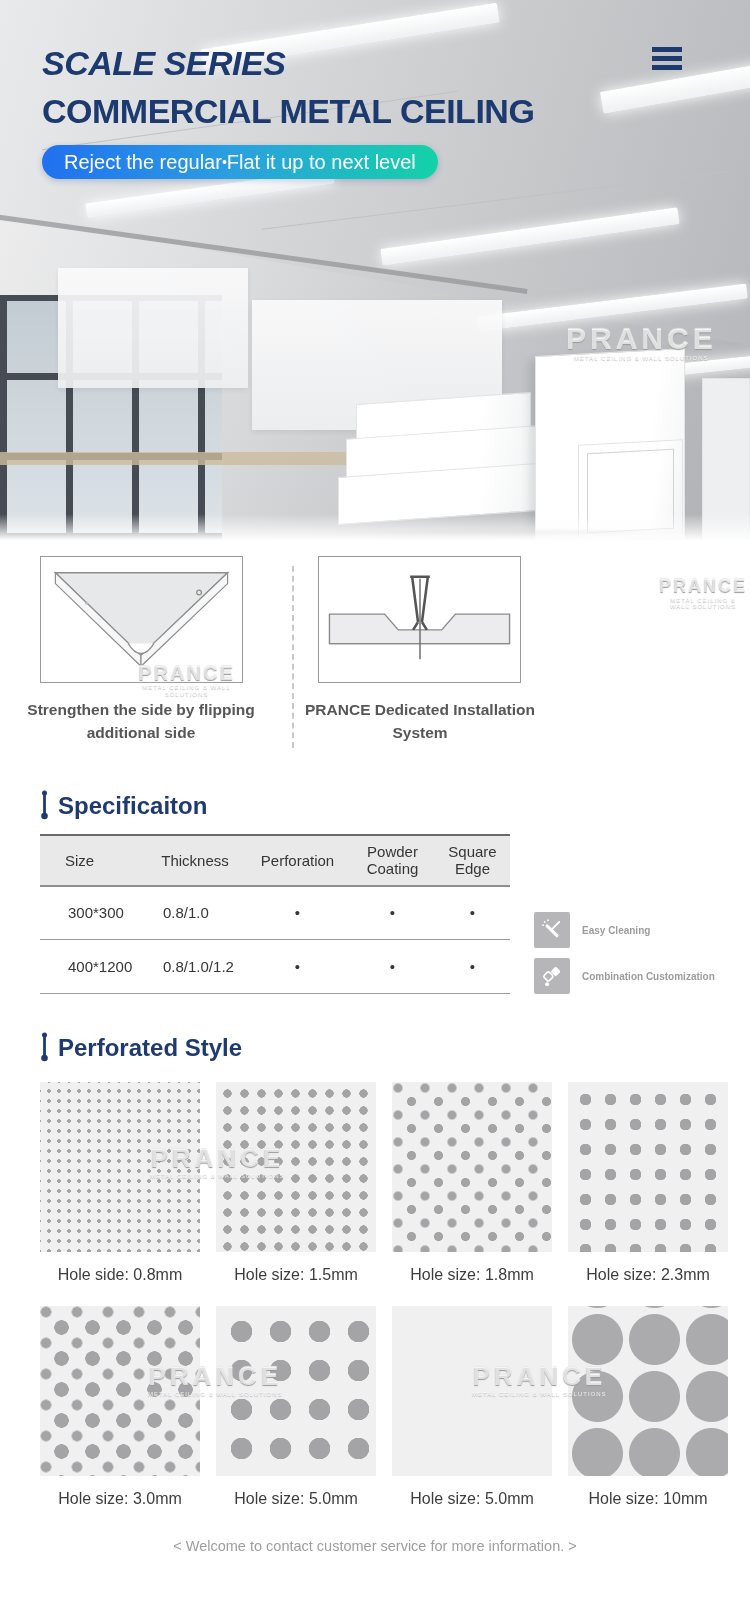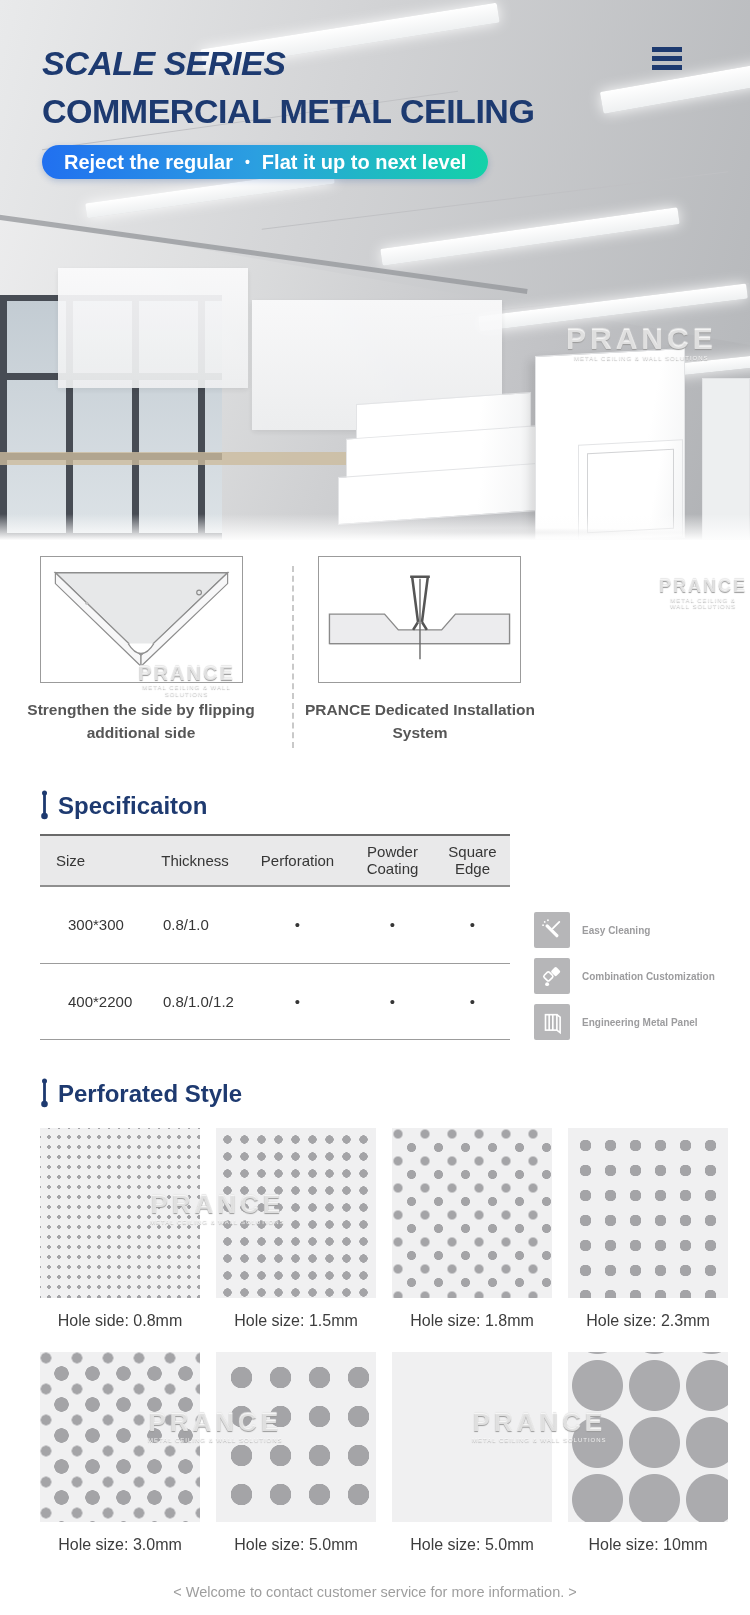--- a/index.html
+++ b/index.html
@@ -37,23 +37,23 @@
   .panel.sliver { left:702px; top:378px; width:48px; height:162px; background:#edeff0; }
   .floor-shadow { position:absolute; left:330px; top:528px; width:380px; height:10px;
                   background:radial-gradient(ellipse at center,rgba(90,90,95,.25),transparent 70%); }
   .hero-fade { position:absolute; left:0; bottom:0; width:100%; height:26px;
                background:linear-gradient(180deg,transparent,#fdfdfd); }
 
   .hero-title { position:absolute; left:42px; color:#1d3a70; font-weight:bold;
                 font-size:34px; letter-spacing:-.5px; }
   .hero-title.l1 { top:44px;font-style:italic; } .hero-title.l2 { top:92px; }
   .tagline-pill { position:absolute; left:42px; top:145px; height:34px; border-radius:17px;
-                  padding:0 22px; display:flex; align-items:center; gap:12px;
+                  padding:0 22px; display:flex; align-items:center; gap:0;
                   background:linear-gradient(90deg,#2170f0 0%,#2b9fe0 48%,#14d2a8 100%);
-                  color:#fff; font-weight:bold; font-size:20px; white-space:nowrap;
+                  color:#fff; font-weight:normal; font-size:20px; white-space:nowrap;
                   box-shadow:0 2px 6px rgba(30,80,160,.25); }
   .tagline-pill .dot { font-size:14px; }
   .menu-btn { position:absolute; left:652px; top:47px; width:32px; cursor:pointer; }
   .menu-btn .bar { width:30px; height:5px; background:#1d3a70; margin-bottom:4px; }
 
   .watermark { position:absolute; text-align:center; line-height:1.1; pointer-events:none; }
   .watermark .wm-big { font-weight:800; letter-spacing:4px; color:rgba(255,255,255,.68);
                        text-shadow:0 1px 1px #9b9b9b, 0 -1px 1px #e8e8e8; }
   .watermark .wm-small { font-size:6px; letter-spacing:1px; color:rgba(255,255,255,.8);
                          text-shadow:0 1px 1px #aaa; }
@@ -78,21 +78,21 @@
 
   
   .spec-section { margin-top:34px; }
   .spec-body { display:flex; margin-top:14px; }
   table.spec { width:470px; margin-left:40px; border-collapse:collapse; font-size:15px; color:#363636; }
   table.spec thead tr { background:#e9e9ea; }
   table.spec th { font-weight:normal; padding:7px 4px; border-top:2px solid #6a6a6a;
                   border-bottom:2px solid #8f8f8f; line-height:1.15; }
   table.spec td { text-align:center; padding:8px 4px; border-bottom:1.5px solid #9c9c9c; }
   table.spec td.size { text-align:left; padding-left:28px; }
-  table.spec th:nth-child(1){ width:105px; text-align:left; padding-left:16px; }
+  table.spec th:nth-child(1){ width:105px; text-align:left; padding-left:25px; }
   table.spec th:nth-child(2){ width:100px; } table.spec th:nth-child(3){ width:105px; }
   table.spec th:nth-child(4){ width:85px; }  table.spec th:nth-child(5){ width:75px; }
   table.spec td:nth-child(2){ text-align:left; padding-left:18px; }
 
   .badges { margin-left:24px; margin-top:78px; display:flex; flex-direction:column; gap:10px; }
   .badge { display:flex; align-items:center; gap:12px; }
   .badge-icon { width:36px; height:36px; background:#b6b6b8; border-radius:2px;
                 display:flex; align-items:center; justify-content:center; }
   .badge-label { color:#9c9c9e; font-size:10px; font-weight:bold; white-space:nowrap; }
 
@@ -238,21 +238,21 @@
       </thead>
       <tbody>
         <tr>
           <td class="size">300*300</td>
           <td>0.8/1.0</td>
           <td>•</td>
           <td>•</td>
           <td>•</td>
         </tr>
         <tr>
-          <td class="size">400*2200</td>
+          <td class="size">400*1200</td>
           <td>0.8/1.0/1.2</td>
           <td>•</td>
           <td>•</td>
           <td>•</td>
         </tr>
       </tbody>
     </table>
 
     <div class="badges">
       <div class="badge">
@@ -270,31 +270,20 @@
       <div class="badge">
         <div class="badge-icon">
           <svg width="26" height="26" viewBox="0 0 32 32" fill="none" stroke="#fff">
             <rect x="7" y="12" width="9" height="9" rx="2" transform="rotate(-45 11.5 16.5)" stroke-width="2"></rect>
             <rect x="16" y="6" width="9" height="9" rx="2" transform="rotate(-45 20.5 10.5)" fill="#fff" stroke="none"></rect>
             <circle cx="10" cy="26" r="2.4" fill="#fff" stroke="none"></circle>
           </svg>
         </div>
         <div class="badge-label">Combination Customization</div>
       </div>
-      <div class="badge">
-        <div class="badge-icon">
-          <svg width="26" height="26" viewBox="0 0 32 32" fill="none" stroke="#fff" stroke-width="2">
-            <rect x="8" y="7" width="14" height="19"></rect>
-            <line x1="12.5" y1="7" x2="12.5" y2="26"></line>
-            <line x1="17" y1="7" x2="17" y2="26"></line>
-            <path d="M22 7 L26 10 V29 L22 26"></path>
-          </svg>
-        </div>
-        <div class="badge-label">Engineering Metal Panel</div>
-      </div>
     </div>
   </div>
 </div>
 
 <div class="perf-section">
   <div class="sec-heading">
     <svg width="9" height="30" viewBox="0 0 9 30" fill="#1e3a70">
       <circle cx="4.5" cy="3" r="2.5"></circle>
         <rect x="3.1" y="5" width="2.8" height="18"></rect>
         <circle cx="4.5" cy="26" r="3.3"></circle>

